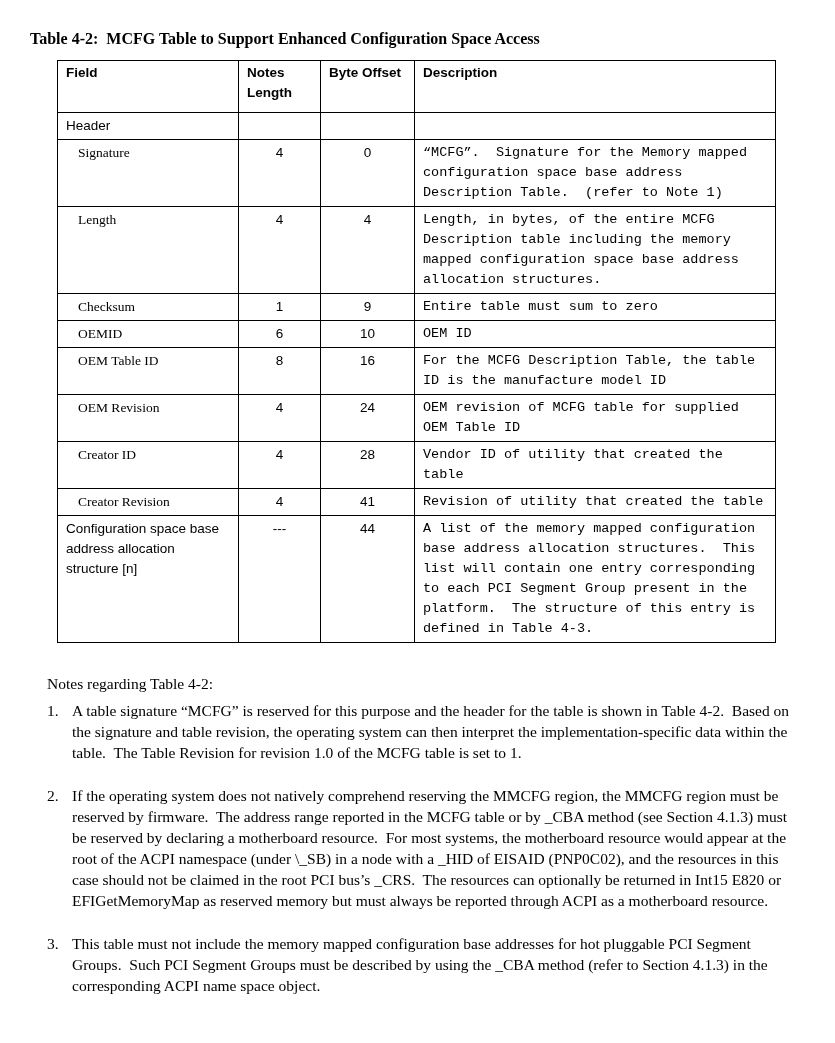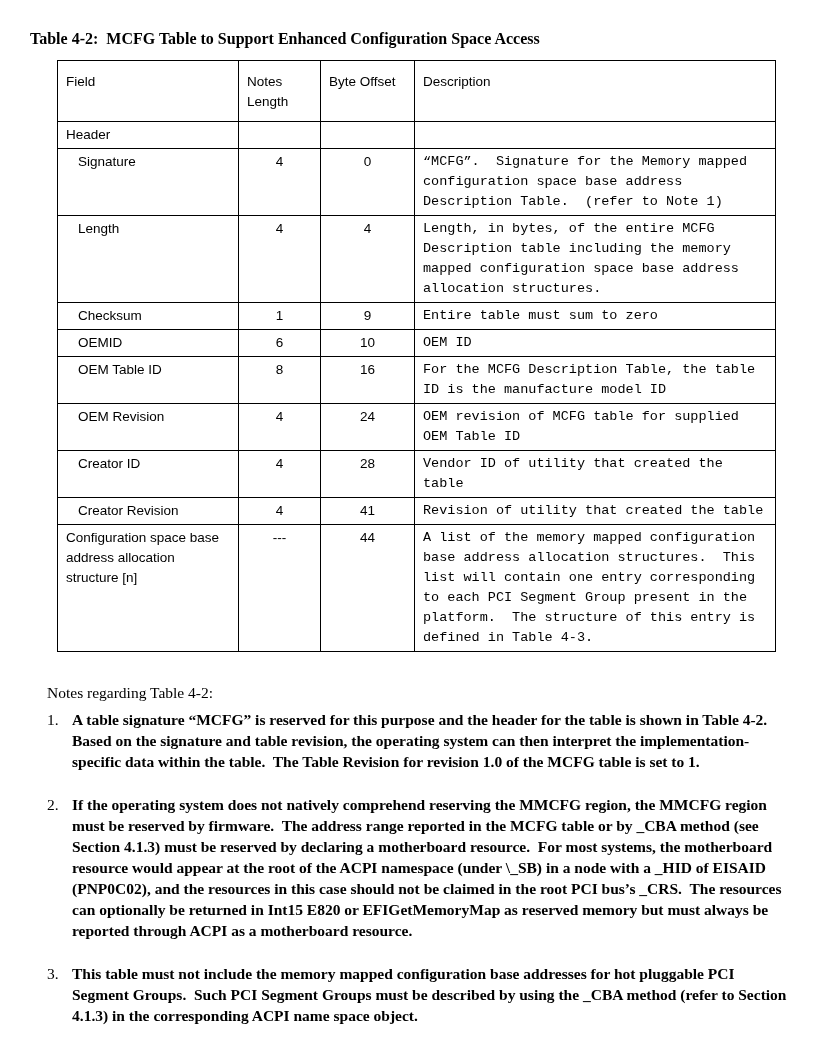--- a/index.html
+++ b/index.html
@@ -29,38 +29,38 @@
   .spec-table col.c-desc   { width: 361px; }
   .spec-table th, .spec-table td {
     border: 1px solid #000;
     vertical-align: top;
     padding: 3px 8px;
     font-size: 13.5px;
     line-height: 20px;
     text-align: left;
   }
   .spec-table th {
-    font-weight: normal;
-    padding-top: 11px;
+    font-weight: bold;
+    padding-top: 2px;
     padding-bottom: 9px;
   }
   .spec-table td.num { text-align: center; }
-  .spec-table td.indent { padding-left: 20px; }
+  .spec-table td.indent { padding-left: 20px; font-family: Liberation Serif, serif; }
   .spec-table td.desc { white-space: pre-wrap; font-family: Liberation Mono, monospace; }
   .spec-table td:empty::after { content: "\00a0"; }
   .notes {
     margin: 30px 45px 0 47px;
     font-family: "Liberation Serif", serif;
     font-size: 15.5px;
     line-height: 21px;
   }
   .notes-heading { margin: 0 0 6px 0; }
   .note-item { display: flex; margin-bottom: 22px; }
   .note-num { flex: none; width: 25px; }
-  .note-text { flex: 1; white-space: pre-wrap; font-weight: bold; }
+  .note-text { flex: 1; white-space: pre-wrap; }
 </style>
 </head>
 <body>
 
 <div class="page-title">Table 4-2:  MCFG Table to Support Enhanced Configuration Space Access</div>
 
 <table class="spec-table">
   <colgroup>
     <col class="c-field">
       <col class="c-blen">

